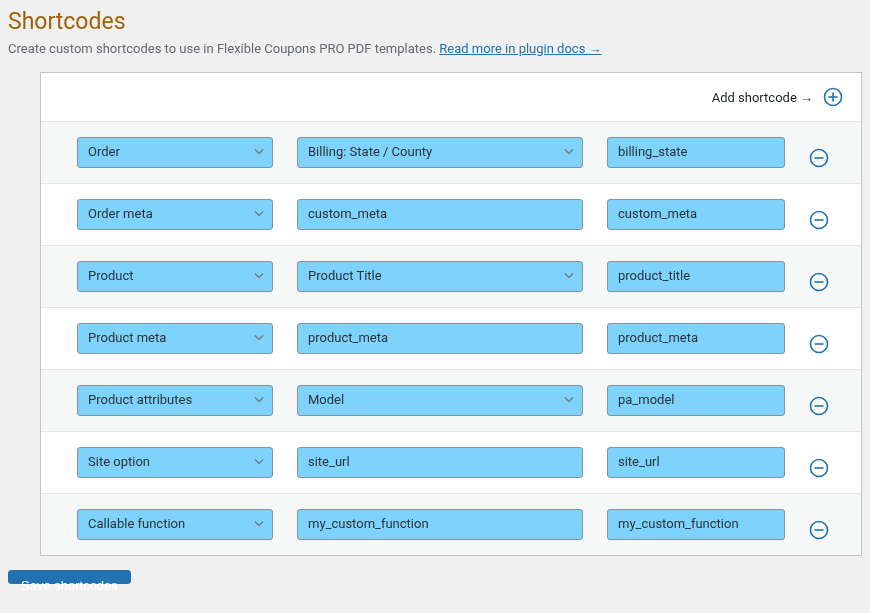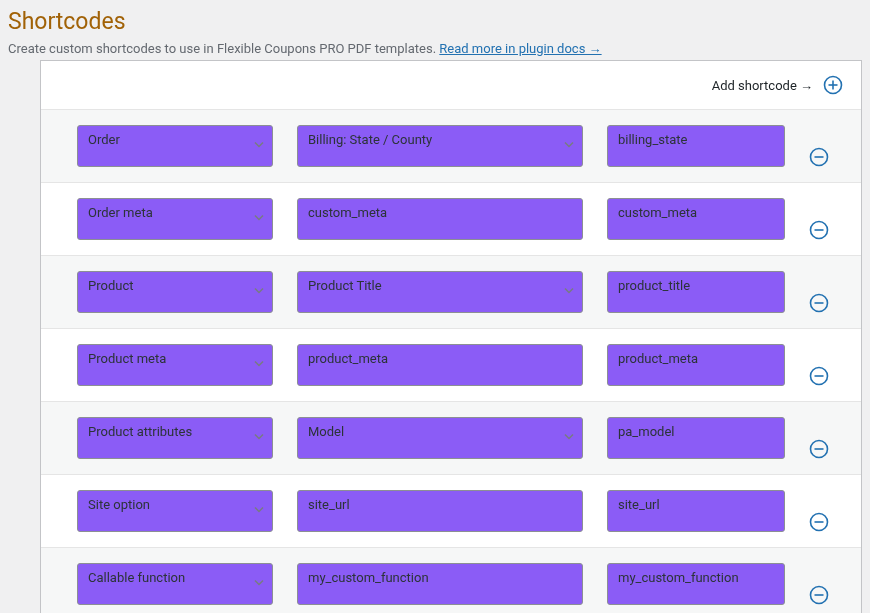--- a/index.html
+++ b/index.html
@@ -12,21 +12,21 @@
     }
     .page-title {
       font-size: 23px;
       font-weight: 400;
       color: #a16207;
       margin-bottom: 6px;
     }
     .page-description {
       font-size: 13px;
       color: #646970;
-      margin-bottom: 4px;
+      margin-bottom: 16px;
     }
     .page-description a {
       color: #2271b1;
       text-decoration: underline;
     }
     .shortcodes-panel {
       background: #fff;
       border: 1px solid #c3c4c7;
       margin-left: 32px;
     }
@@ -67,24 +67,24 @@
       background: #ffffff;
     }
     .row:last-child {
       border-bottom: none;
     }
     .select-wrap, .input-wrap {
       position: relative;
     }
     .fake-select, .fake-input {
       width: 100%;
-      height: 42px;
+      height: 31px;
       border: 1px solid #8c8f94;
       border-radius: 3px;
-      background: #8b5cf6;
+      background: #7dd3fc;
       padding: 0 28px 0 10px;
       font-size: 13px;
       color: #2c3338;
       line-height: 28px;
       cursor: pointer;
       text-align: left;
     }
     .fake-input {
       padding: 0 10px;
       cursor: text;

